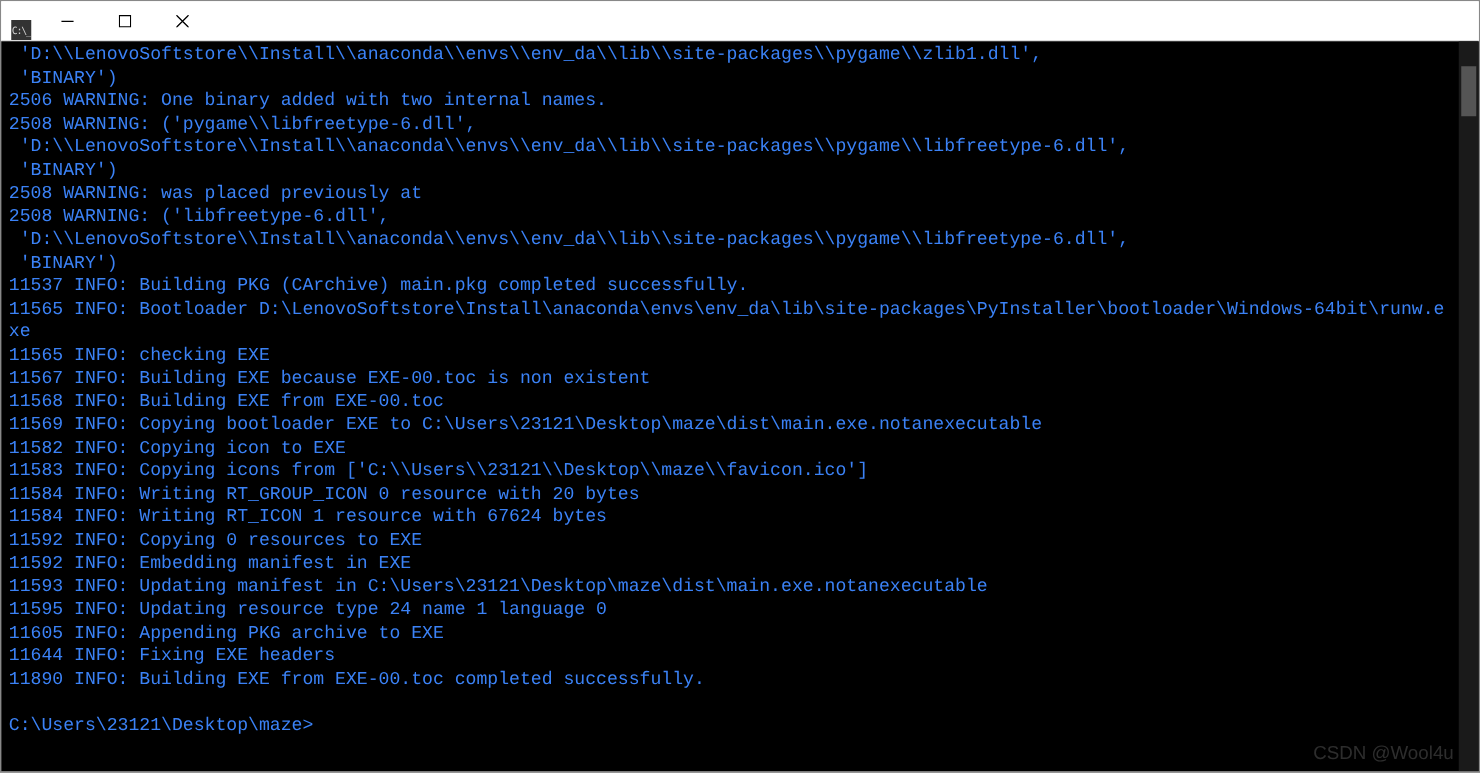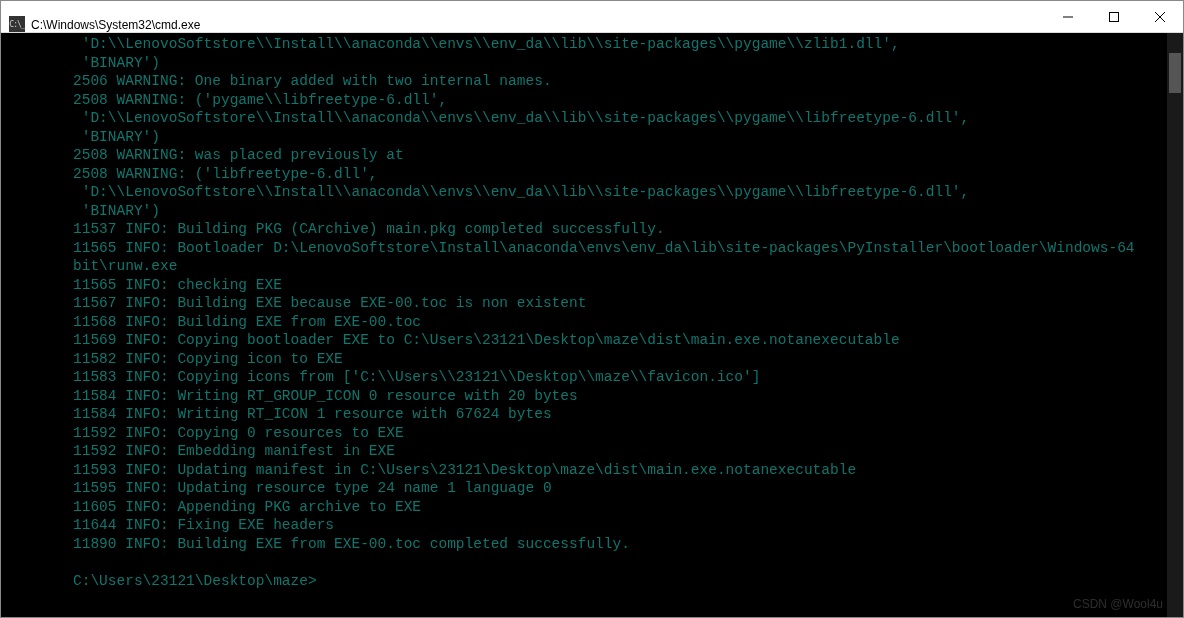--- a/index.html
+++ b/index.html
@@ -65,61 +65,59 @@
     }
     .terminal-area {
       flex: 1;
       background: #000000;
       position: relative;
       display: flex;
       overflow: hidden;
     }
     .terminal-content {
       flex: 1;
-      padding: 2px 24px;
+      padding: 2px 6px;
       font-family: Consolas, "Courier New", monospace;
       font-size: 14.5px;
       line-height: 18.5px;
-      color: #0f766e;
+      color: #3b82f6;
       white-space: pre-wrap;
       word-break: break-all;
       overflow: hidden;
-      margin-left: 48px;
     }
     .scrollbar-track {
       width: 16px;
       background: #1a1a1a;
       position: relative;
       flex-shrink: 0;
     }
     .scrollbar-thumb {
       position: absolute;
       top: 20px;
       left: 2px;
       width: 12px;
       height: 40px;
       background: #555;
     }
     .watermark {
       position: absolute;
       right: 20px;
       bottom: 6px;
-      font-size: 12px;
+      font-size: 15px;
       color: rgba(180,180,180,0.25);
       font-family: Arial, sans-serif;
       pointer-events: none;
     }
   </style>
 </head>
 <body>
 
 <div class="window">
   <div class="titlebar">
     <span class="titlebar-icon">C:\_</span>
-    <span class="titlebar-title">C:\Windows\System32\cmd.exe</span>
     <div class="window-controls">
       <div class="win-btn">
         <svg width="10" height="10" viewBox="0 0 10 10">
             <path d="M0 5 H10" stroke="#000" stroke-width="1"></path>
           </svg>
       </div>
       <div class="win-btn">
         <svg width="10" height="10" viewBox="0 0 10 10">
             <rect x="0.5" y="0.5" width="9" height="9" fill="none" stroke="#000" stroke-width="1"></rect>
           </svg>

